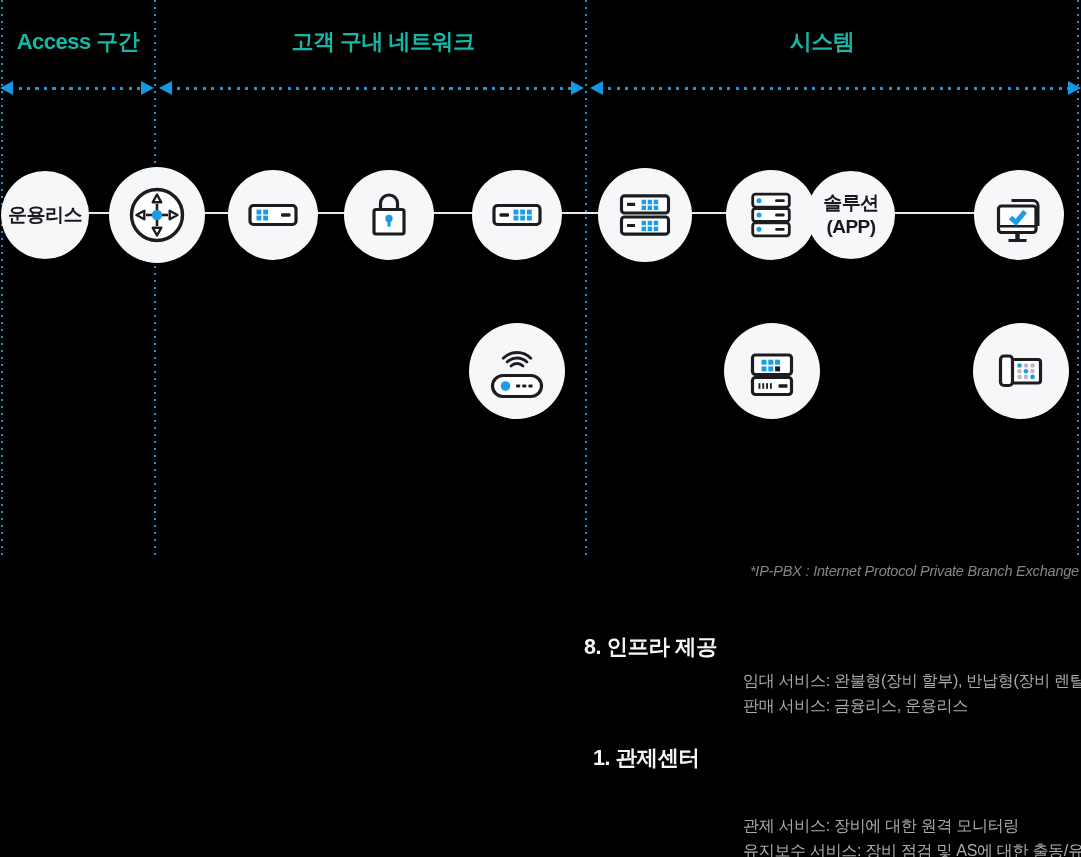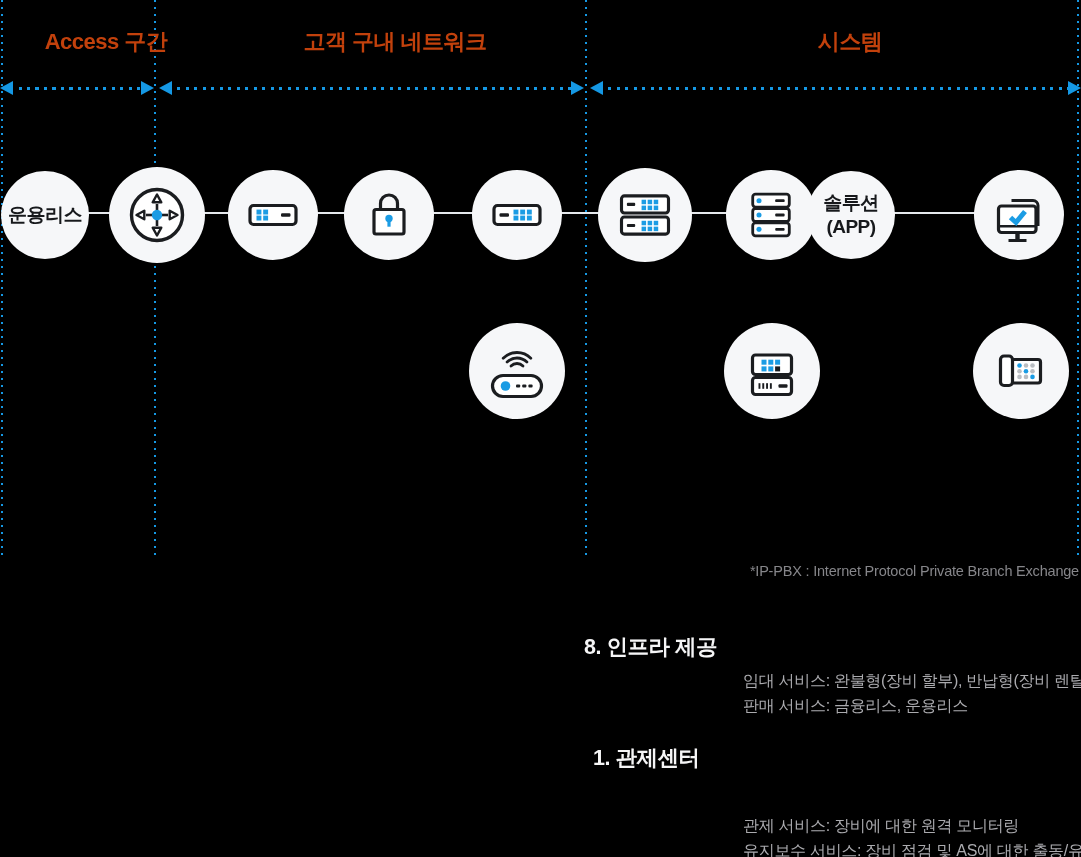--- a/index.html
+++ b/index.html
@@ -5,22 +5,22 @@
   html,body { margin:0; padding:0; }
   body {
     width:1081px; height:857px;
     background:#000;
     position:relative;
     overflow:hidden;
     font-family:"Liberation Sans", sans-serif;
   }
   .zone-label {
     position:absolute; top:27px;
-    color:#c2410c; font-weight:bold; font-size:22px;
-    text-align:center; letter-spacing:-0.5px; white-space:nowrap;padding-left:28px;
+    color:#14b8a6; font-weight:bold; font-size:22px;
+    text-align:center; letter-spacing:-0.5px; white-space:nowrap;
   }
   .vline {
     position:absolute; top:0; width:2px; height:560px;
     background:repeating-linear-gradient(180deg,#1598e4 0 2.5px, transparent 2.5px 7px);
   }
   .ruler { position:absolute; top:81px; height:14px; }
   .ruler .strip {
     position:absolute; left:10px; right:10px; top:5.5px; height:3px;
     background:repeating-linear-gradient(90deg,#1598e4 0 3px, transparent 3px 8.5px);
   }
@@ -33,41 +33,41 @@
     position:absolute; background:#f6f7f9; border-radius:50%;
     display:flex; flex-direction:column; align-items:center; justify-content:center;
   }
   .node svg { width:100%; height:100%; display:block; }
   .node-label {
     color:#17191c; font-weight:bold; font-size:19px;
     text-align:center; line-height:24px; letter-spacing:-0.5px; white-space:nowrap;
   }
   .footnote {
     position:absolute; top:563px; right:2px;
-    color:#86868a; font-size:14.5px; letter-spacing:-0.2px; white-space:nowrap;
+    color:#86868a; font-size:14.5px; letter-spacing:-0.2px; white-space:nowrap;font-style:italic;
   }
   .sec-title {
     position:absolute; color:#f5f5f6; font-size:21.5px; font-weight:bold;
     letter-spacing:-0.5px; white-space:nowrap;
   }
   .sec-lines {
     position:absolute; color:#ababaf; font-size:16px; line-height:25px;
     letter-spacing:-0.3px; white-space:nowrap;
   }
 </style>
 </head>
 <body>
 
 <div class="vline" style="left:1px"></div>
 <div class="vline" style="left:154px"></div>
 <div class="vline" style="left:585px"></div>
 <div class="vline" style="left:1077px"></div>
 
 <div class="zone-label" style="left:0;width:156px">Access 구간</div>
-<div class="zone-label" style="left:152px;width:430px">고객 구내 네트워크</div>
+<div class="zone-label" style="left:168px;width:430px">고객 구내 네트워크</div>
 <div class="zone-label" style="left:576px;width:492px">시스템</div>
 
 <div class="ruler" style="left:0;width:154px">
   <span class="strip"></span>
   <span class="arrow left"></span>
   <span class="arrow right"></span>
 </div>
 <div class="ruler" style="left:159px;width:425px">
   <span class="strip"></span>
   <span class="arrow left"></span>

